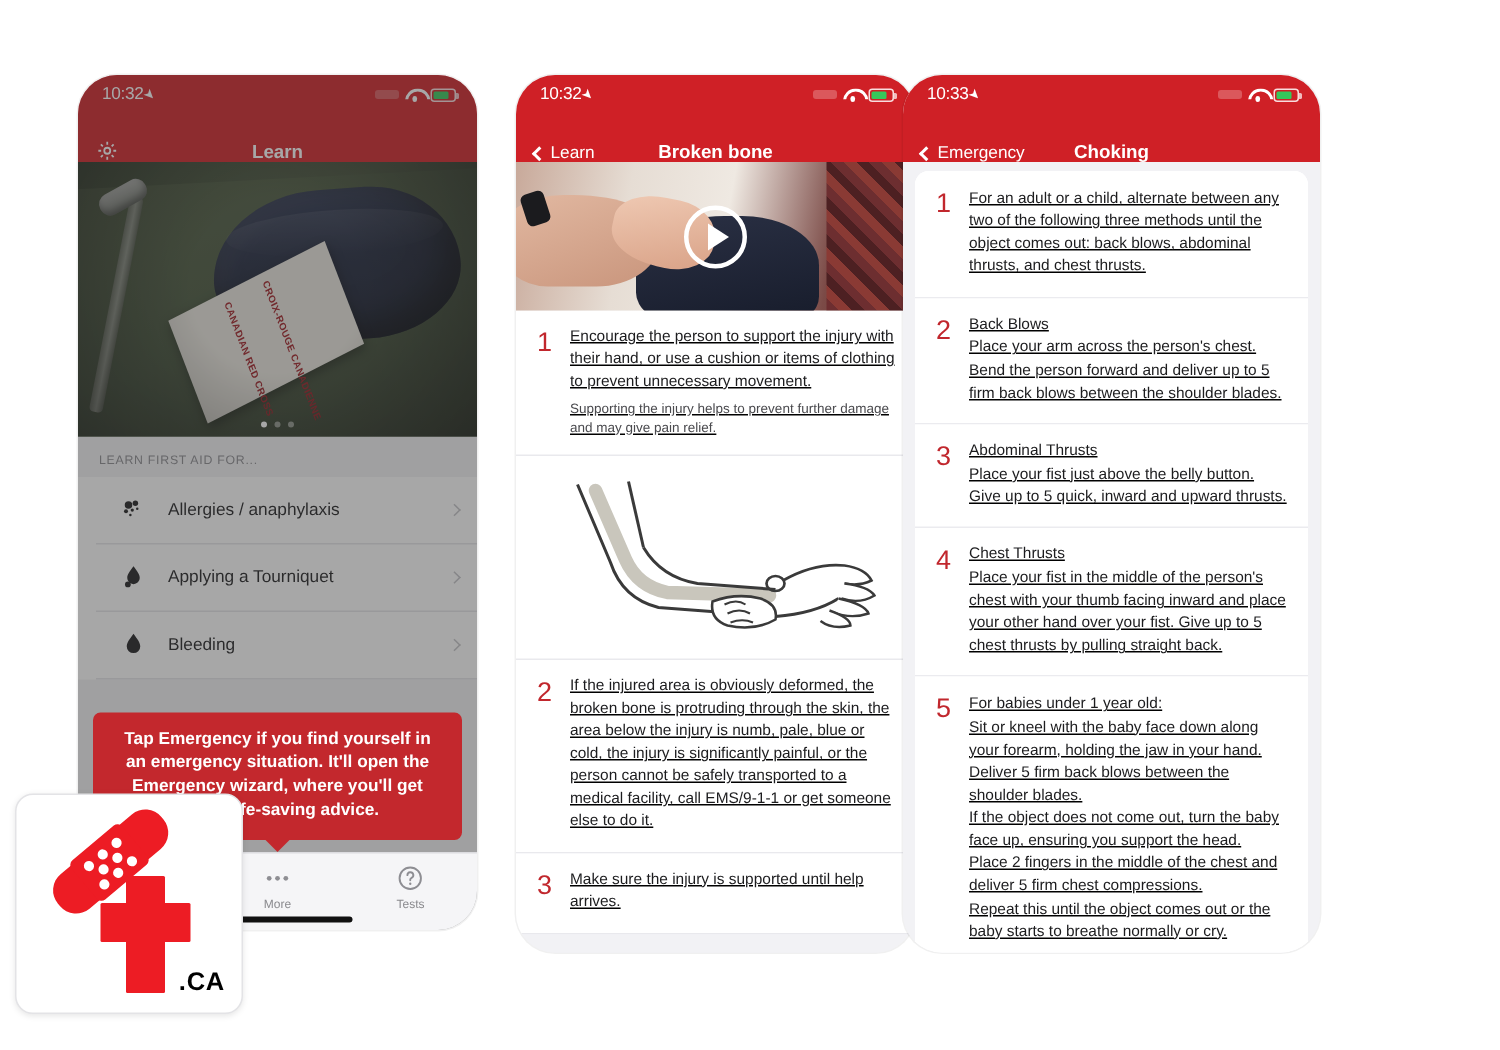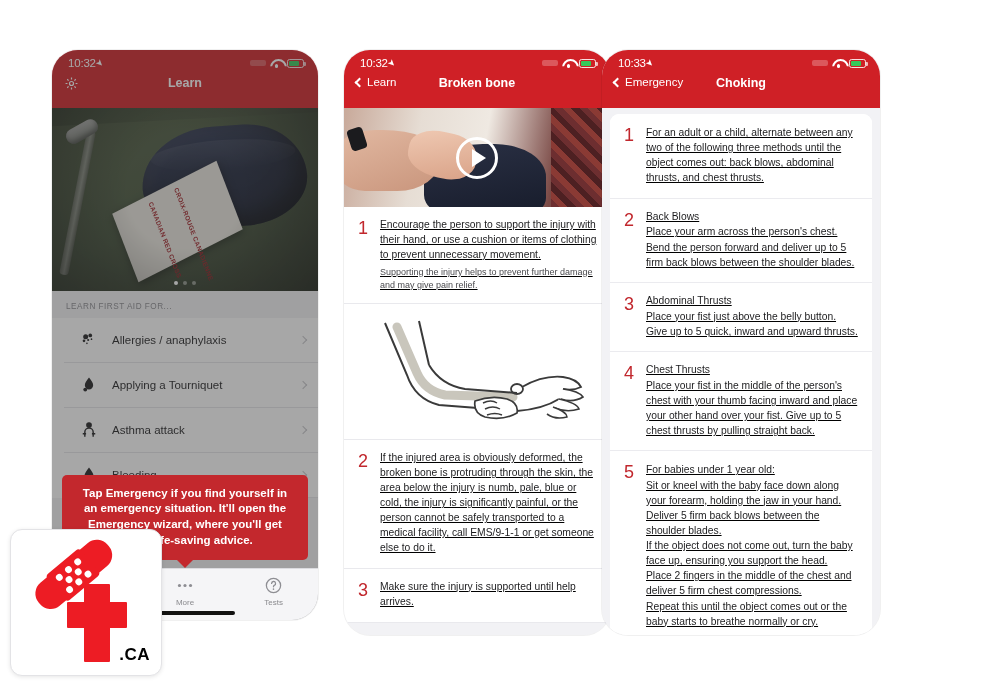--- a/index.html
+++ b/index.html
@@ -45,21 +45,21 @@
     content:""; position:absolute; left:4.6px; top:6.2px; width:3.6px;height:3.6px;
     background:#fff; border-radius:50%;
   }
   .batt { width:17px; height:9px; border:1.3px solid rgba(255,255,255,.85); border-radius:2.5px; position:relative; padding:1px;}
   .batt i { display:block; width:78%; height:100%; background:#36c85a; border-radius:1px;}
   .batt::after{content:"";position:absolute;right:-3px;top:2.5px;width:1.6px;height:3.5px;background:rgba(255,255,255,.7);border-radius:0 1px 1px 0;}
 
   
   .navbar {
     height: 32px; background: #cf2026; color:#fff;
-    display:flex; align-items:flex-start; position:relative; padding: 0 12px;
+    display:flex; align-items:flex-end; position:relative; padding: 0 12px;
   }
   .nav-title {
     position:absolute; left:0; right:0; text-align:center;
     font-size:12.5px; font-weight:bold; pointer-events:none;
   }
   .nav-back { display:flex; align-items:center; gap:2px; font-size:11.5px; position:relative; z-index:2;}
   .chev-l {
     width:7px;height:7px;border-left:2px solid #fff;border-bottom:2px solid #fff;
     transform: rotate(45deg); display:inline-block; margin-right:2px;
   }
@@ -271,31 +271,20 @@
         <span class="chev-r"></span>
       </div>
       <div class="list-row">
         <span class="ico">
           <svg width="20" height="20" viewBox="0 0 24 24" fill="#1c1c1e">
             <path d="M12 3c3 4.2 5 6.6 5 9.3A5 5 0 0 1 7 12.3C7 9.6 9 7.2 12 3z"></path>
             <circle cx="7.5" cy="17.5" r="2.3"></circle>
           </svg>
         </span>
         <span class="lbl">Applying a Tourniquet</span>
-        <span class="chev-r"></span>
-      </div>
-      <div class="list-row">
-        <span class="ico">
-          <svg width="20" height="20" viewBox="0 0 24 24" fill="none" stroke="#1c1c1e" stroke-width="1.7">
-            <circle cx="12" cy="6" r="2.6" fill="#1c1c1e"></circle>
-            <path d="M7 20v-5.5c0-2.8 2.2-4.8 5-4.8s5 2 5 4.8V20"></path>
-            <path d="M4.5 16.5h4M15.5 16.5h4"></path>
-          </svg>
-        </span>
-        <span class="lbl">Asthma attack</span>
         <span class="chev-r"></span>
       </div>
       <div class="list-row">
         <span class="ico">
           <svg width="20" height="20" viewBox="0 0 24 24" fill="#1c1c1e">
             <path d="M12 3c3.3 4.6 5.4 7.2 5.4 10.1A5.4 5.4 0 0 1 6.6 13.1C6.6 10.2 8.7 7.6 12 3z"></path>
           </svg>
         </span>
         <span class="lbl">Bleeding</span>
         <span class="chev-r"></span>

